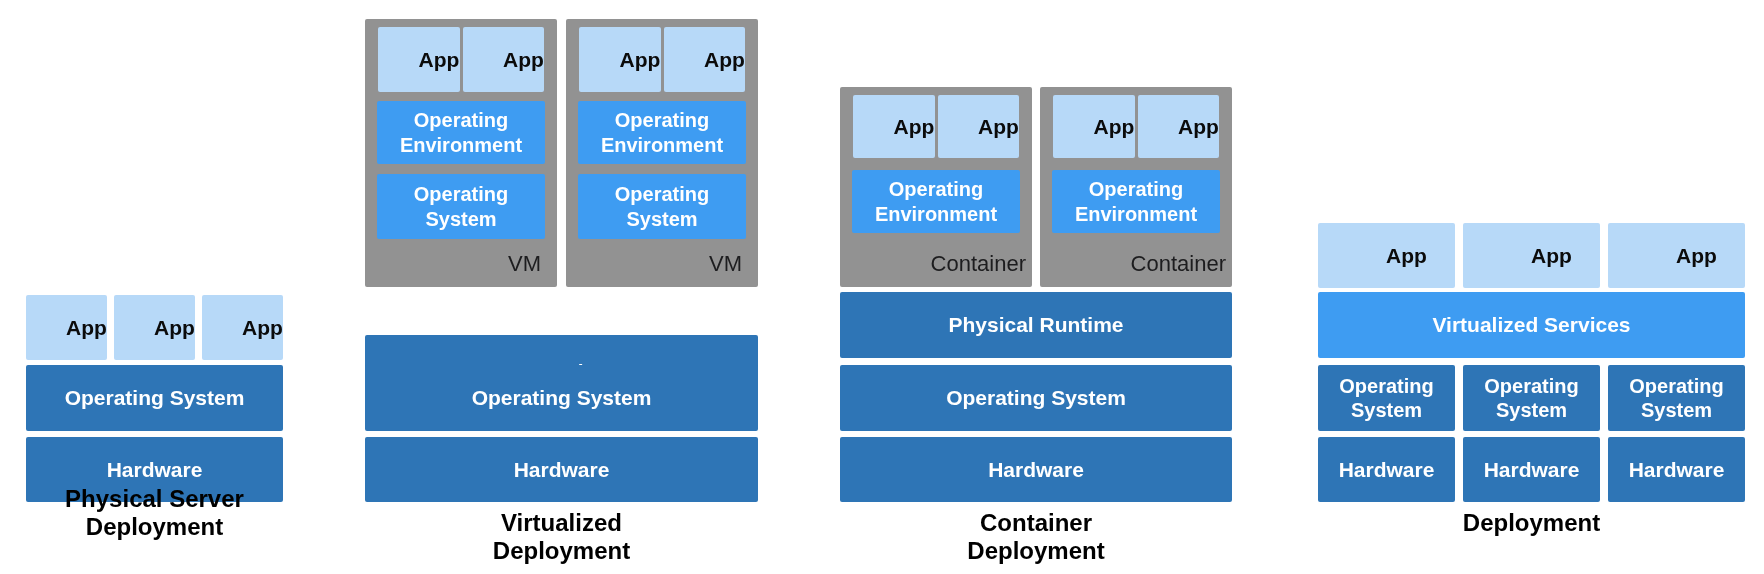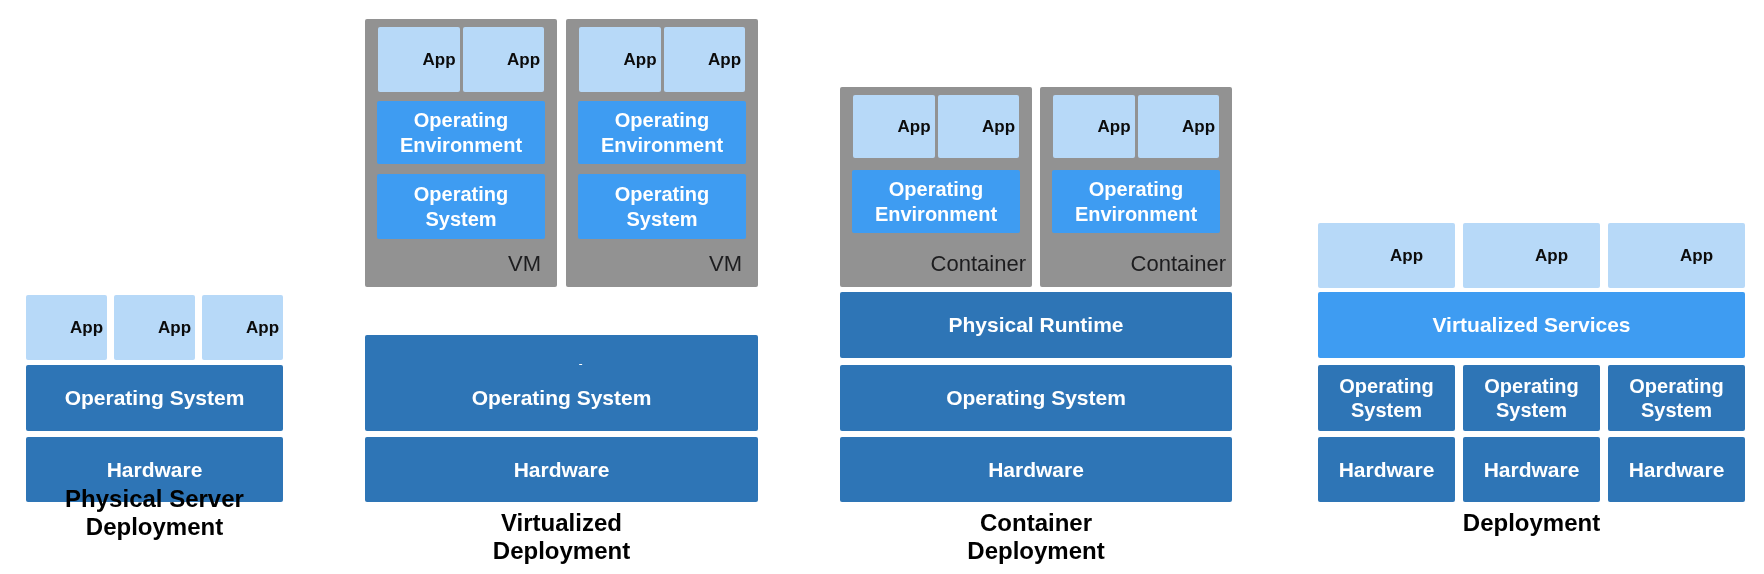--- a/index.html
+++ b/index.html
@@ -28,21 +28,21 @@
     display: flex;
     align-items: center;
     justify-content: center;
     text-align: center;
     border-radius: 2px;
   }
   .app {
     background: var(--app-blue, #b7d9f8);
     color: #0b0b0b;
     font-weight: bold;
-    font-size: 17px;
+    font-size: 21px;
     padding-left: 40px;
   }
   .bar {
     background: var(--dark-blue, #2e75b6);
     color: #ffffff;
     font-weight: bold;
     font-size: 21px;
     white-space: nowrap;
   }
   .bar.bright {

